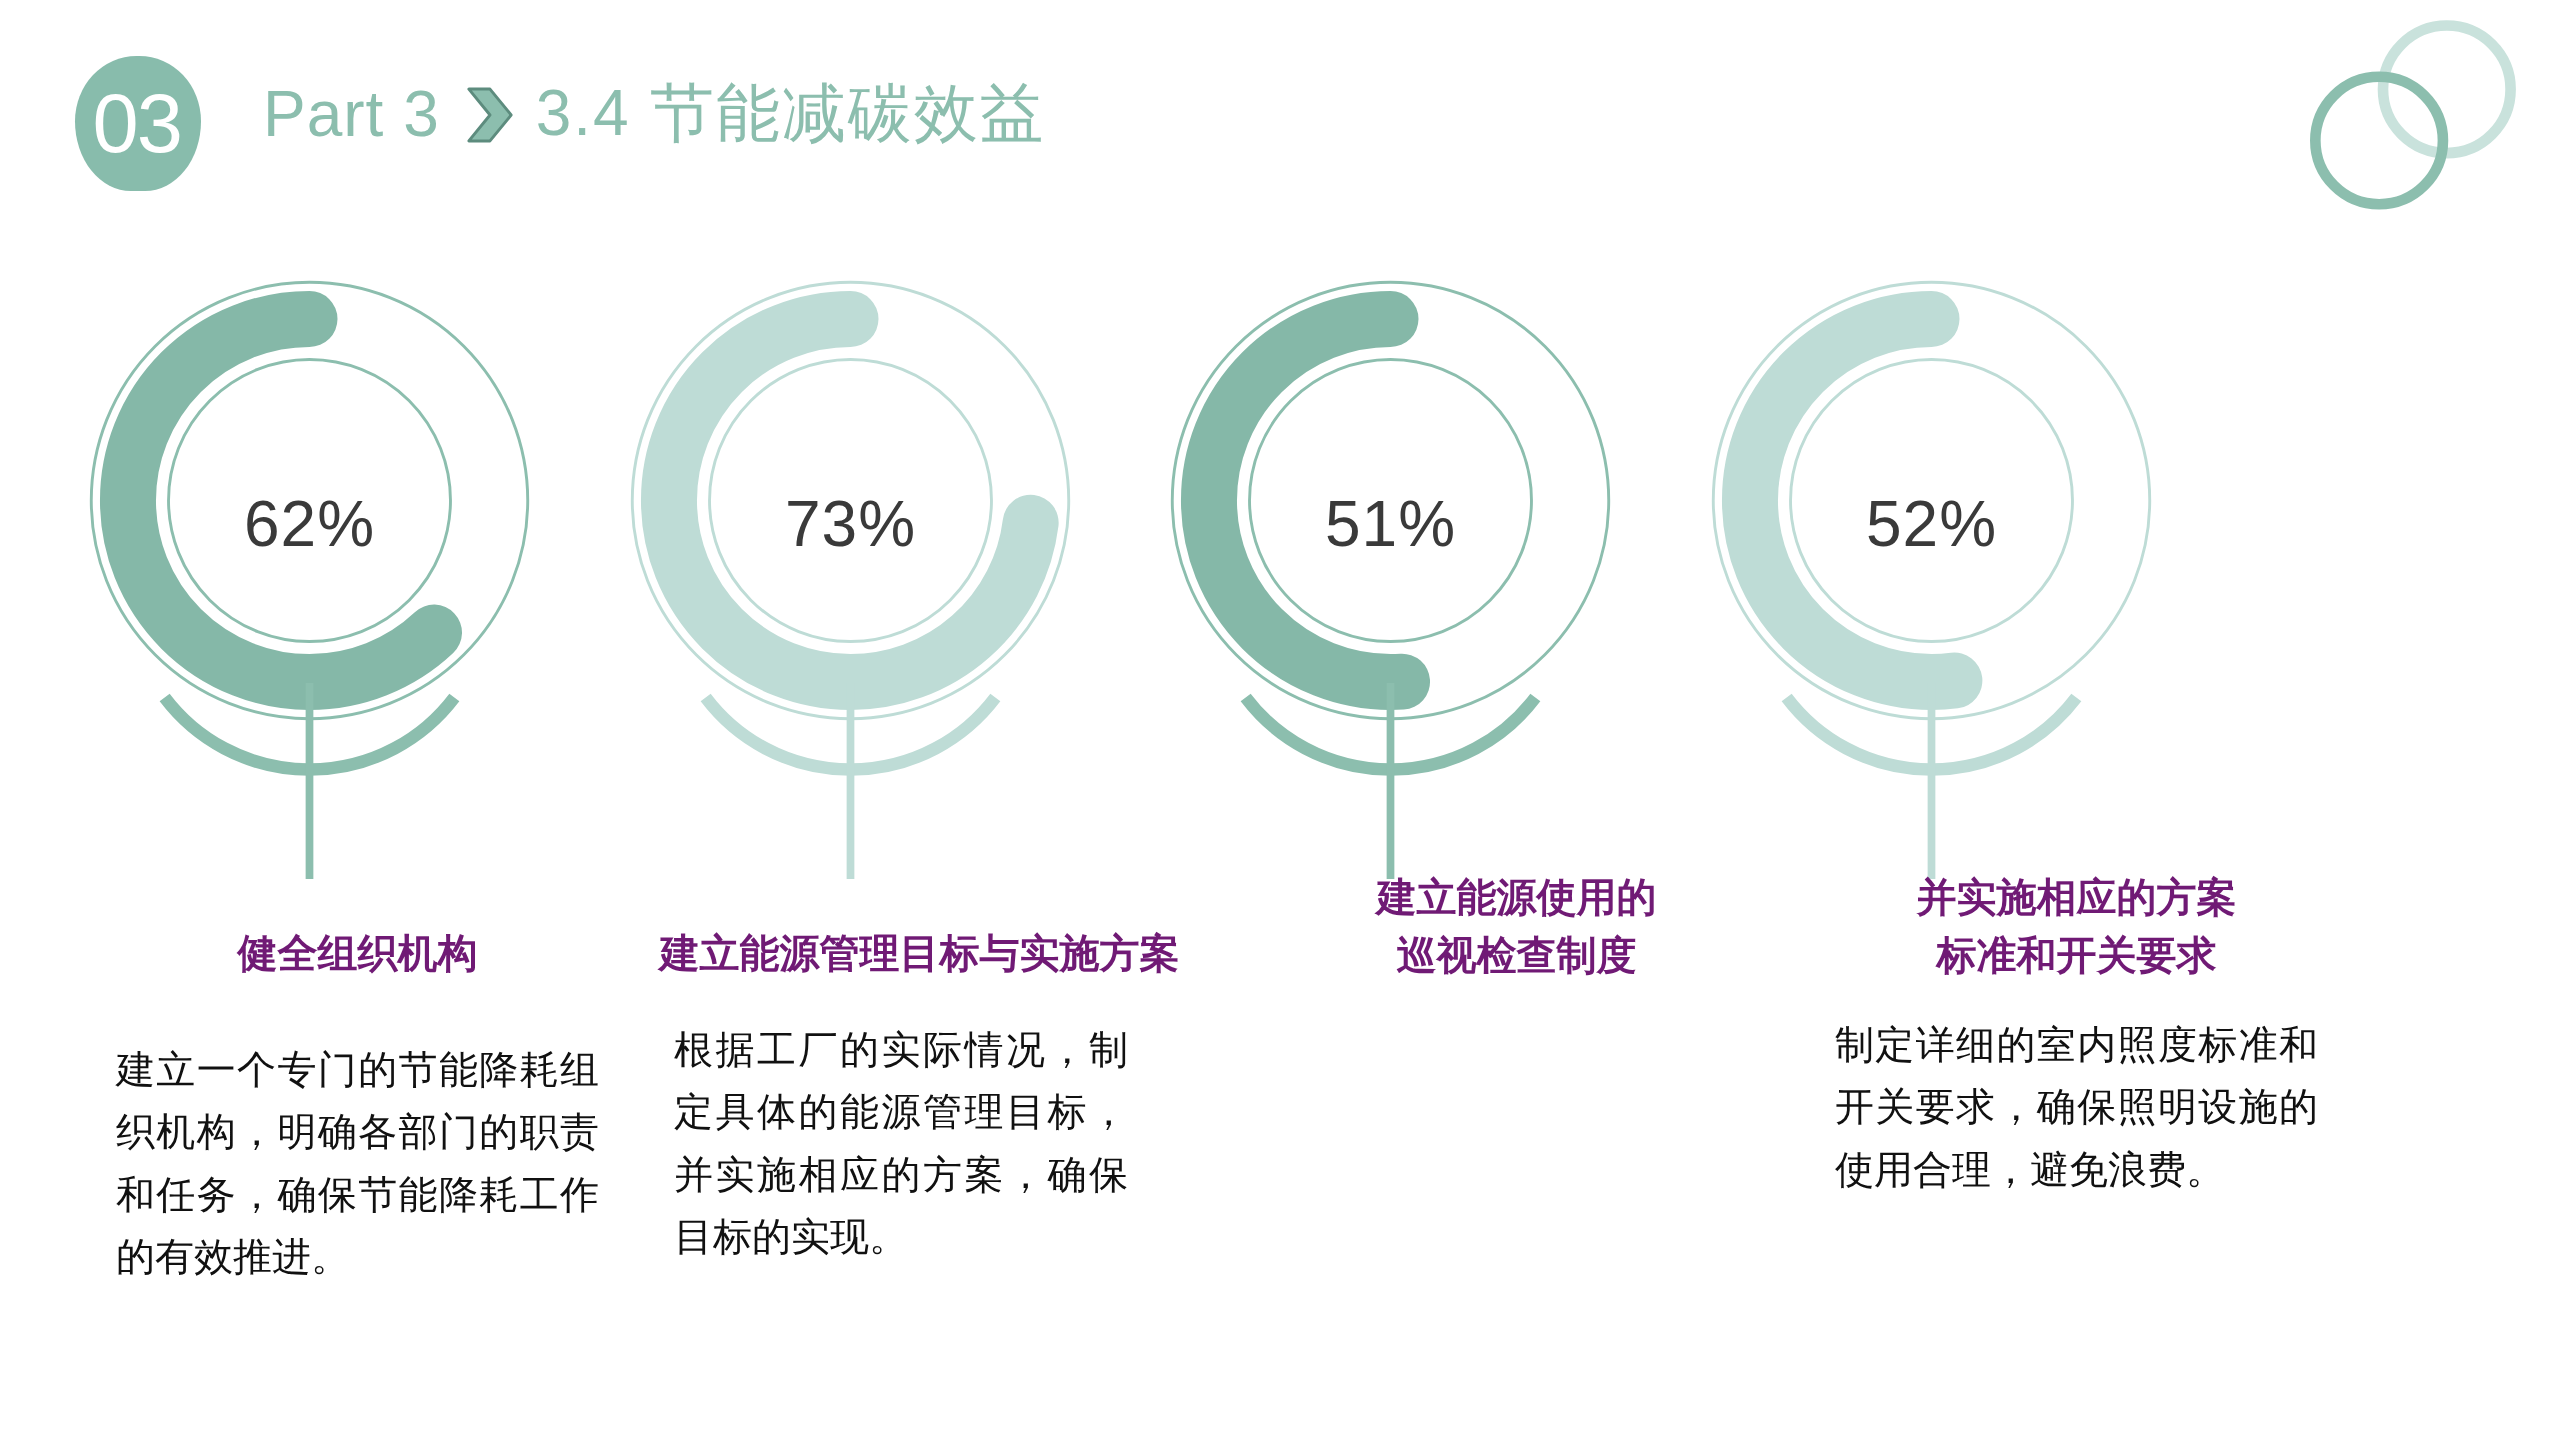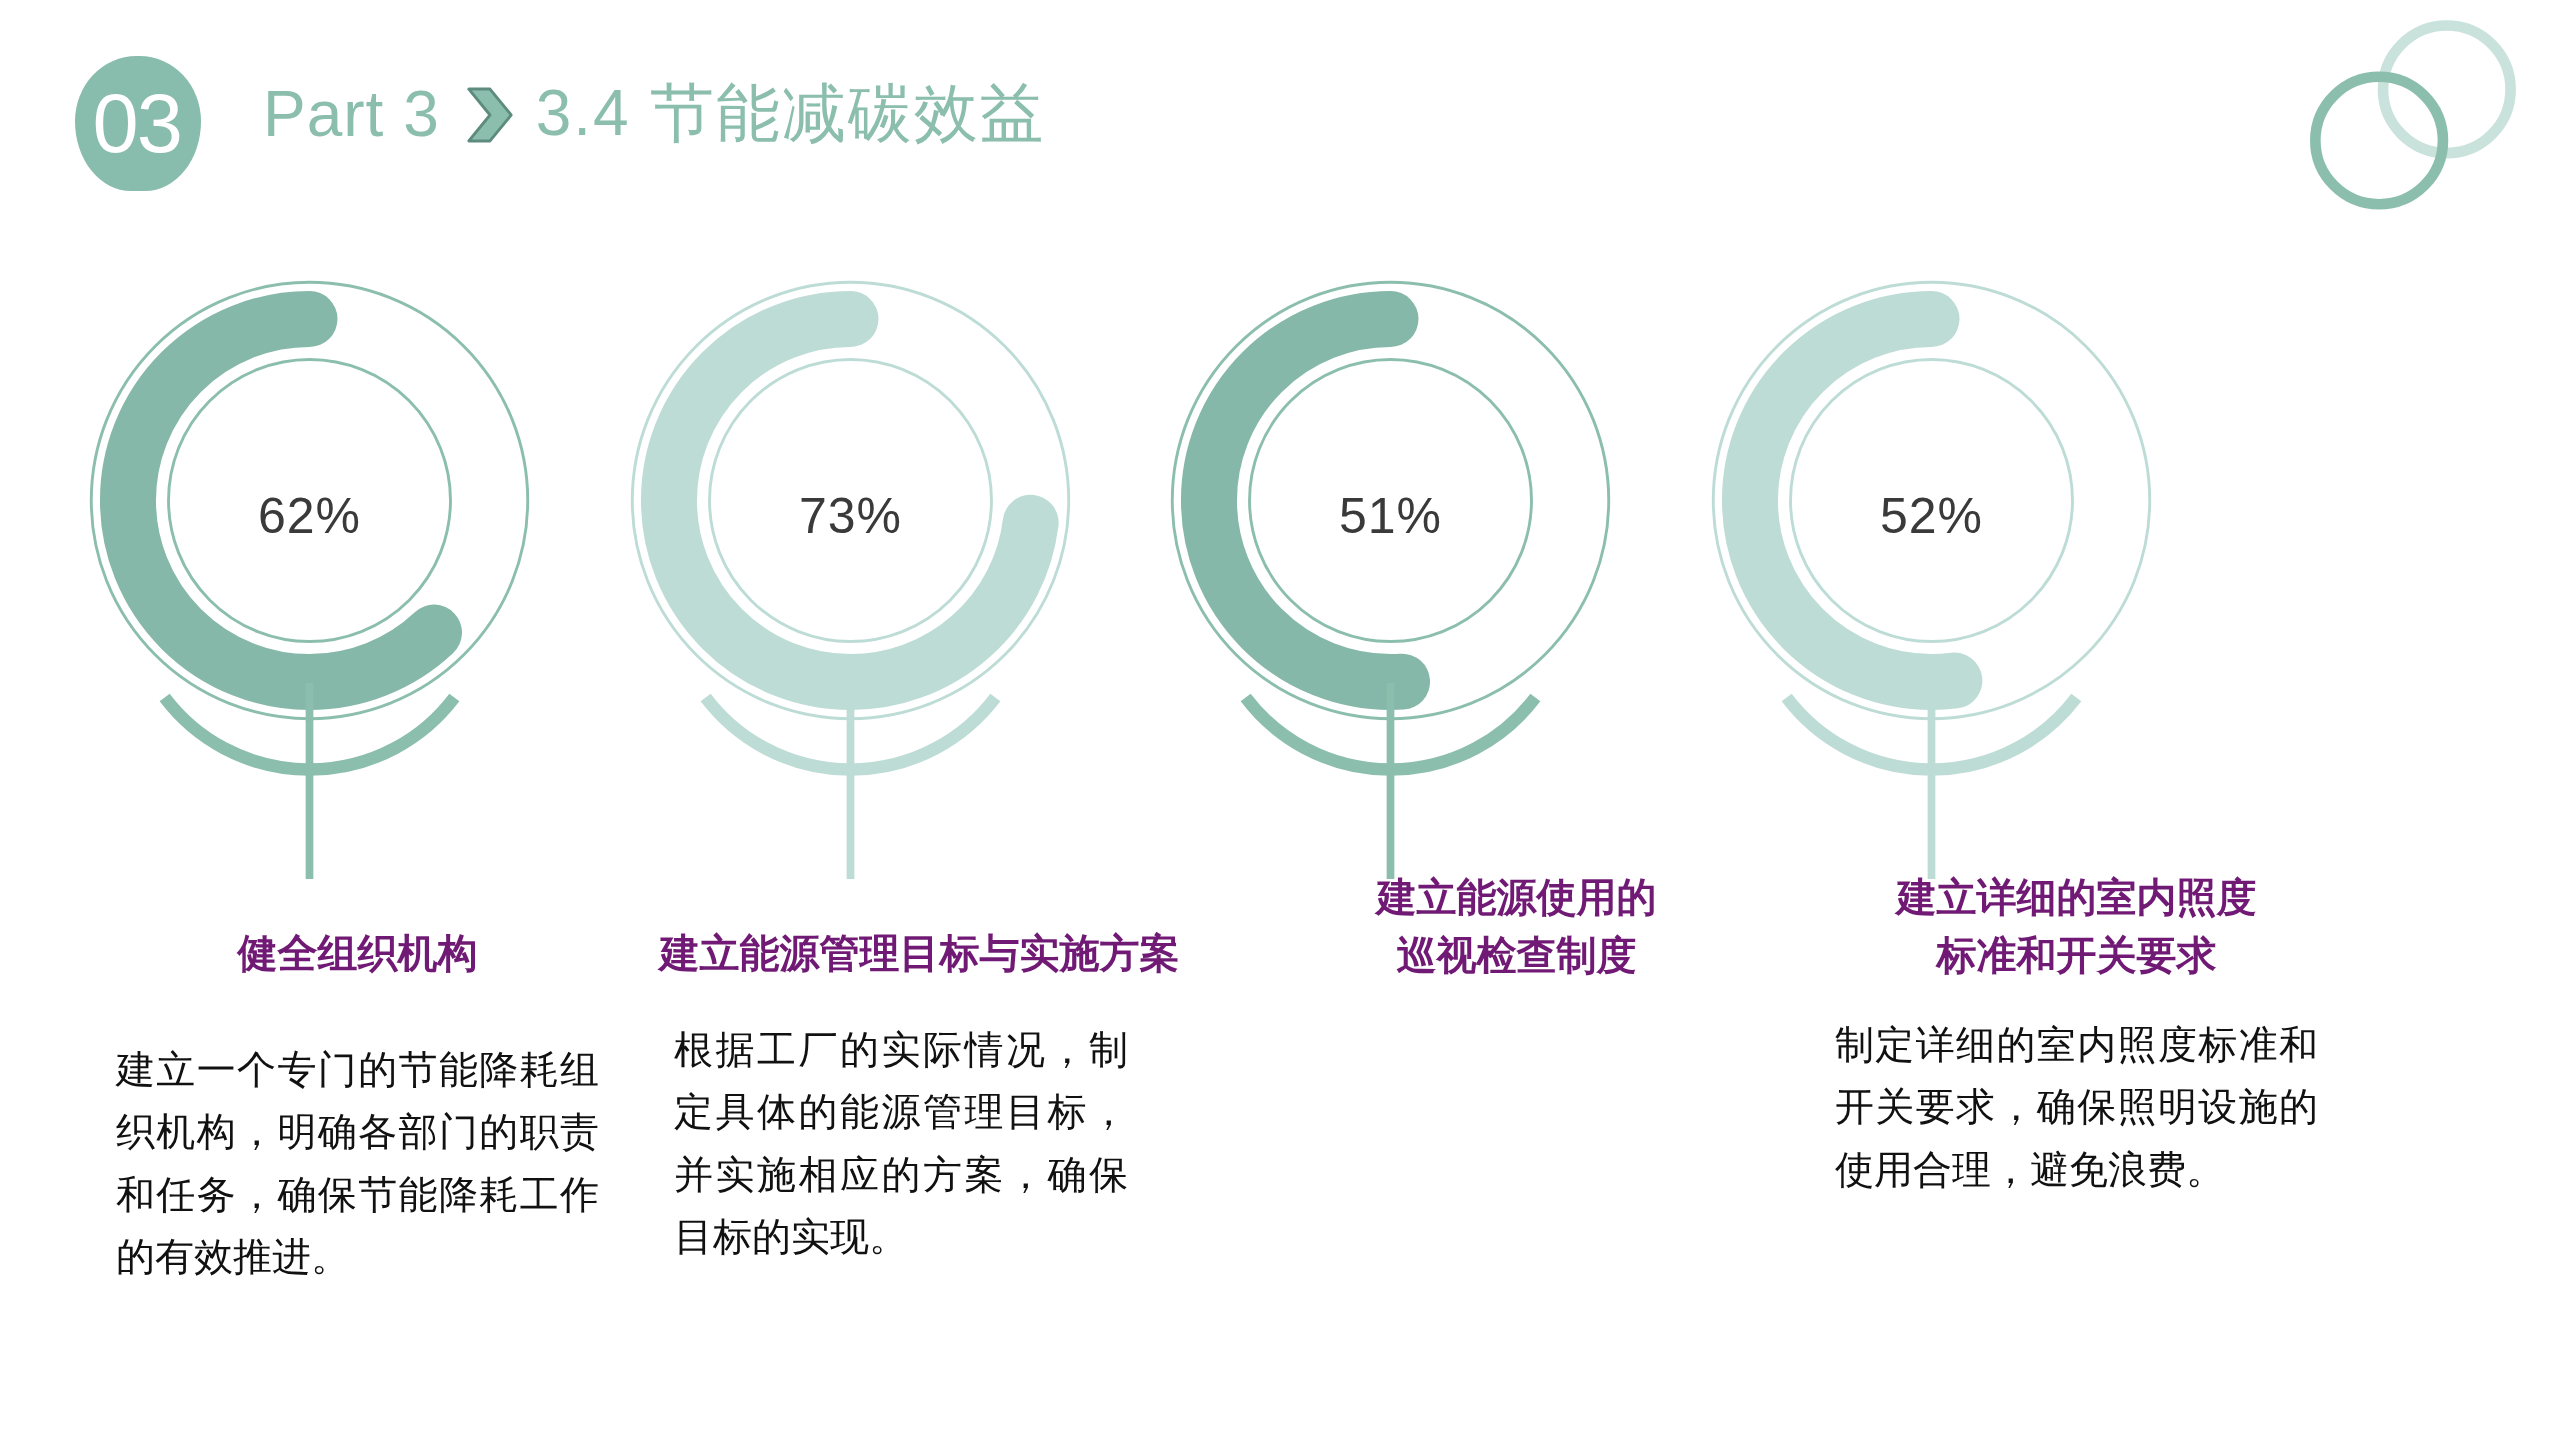--- a/index.html
+++ b/index.html
@@ -41,21 +41,21 @@
   .title-main{font-size:64px;font-weight:400;letter-spacing:1.9px;}
 
   .deco-circles{position:absolute;right:19.3px;top:9.7px;width:290px;height:203px;}
 
   
   .charts{position:absolute;left:0;top:261px;width:2576px;height:618px;}
   .chart-col{position:absolute;top:0;width:541px;height:618px;}
   .chart-col .svgwrap{position:absolute;left:31px;top:0;width:479px;height:618px;}
   .pct{
     position:absolute;left:31px;top:226px;width:479px;
-    text-align:center;font-size:50px;color:#3a3a3a;font-weight:400;
+    text-align:center;font-size:64px;color:#3a3a3a;font-weight:400;
     letter-spacing:1px;
   }
 
   
   .texts{position:absolute;left:0;top:869px;width:2576px;height:560px;}
   .text-col{position:absolute;top:0;width:541px;}
   .heading{
     text-align:center;font-weight:bold;color:#701a75;
     font-size:40px;line-height:1.45;
     font-family:Liberation Serif, serif;
@@ -174,20 +174,20 @@
 
   <div class="text-col" style="left:1275px;width:483px;top:0px;">
     <div class="heading">
       <div>建立能源使用的</div>
       <div>巡视检查制度</div>
     </div>
   </div>
 
   <div class="text-col" style="left:1835px;width:483px;top:0px;">
     <div class="heading">
-      <div>建立详细的室内照度</div>
+      <div>并实施相应的方案</div>
       <div>标准和开关要求</div>
     </div>
     <div class="body" style="margin-top:29px;">制定详细的室内照度标准和开关要求，确保照明设施的使用合理，避免浪费。</div>
   </div>
 
 </div>
 
 
 </body></html>

